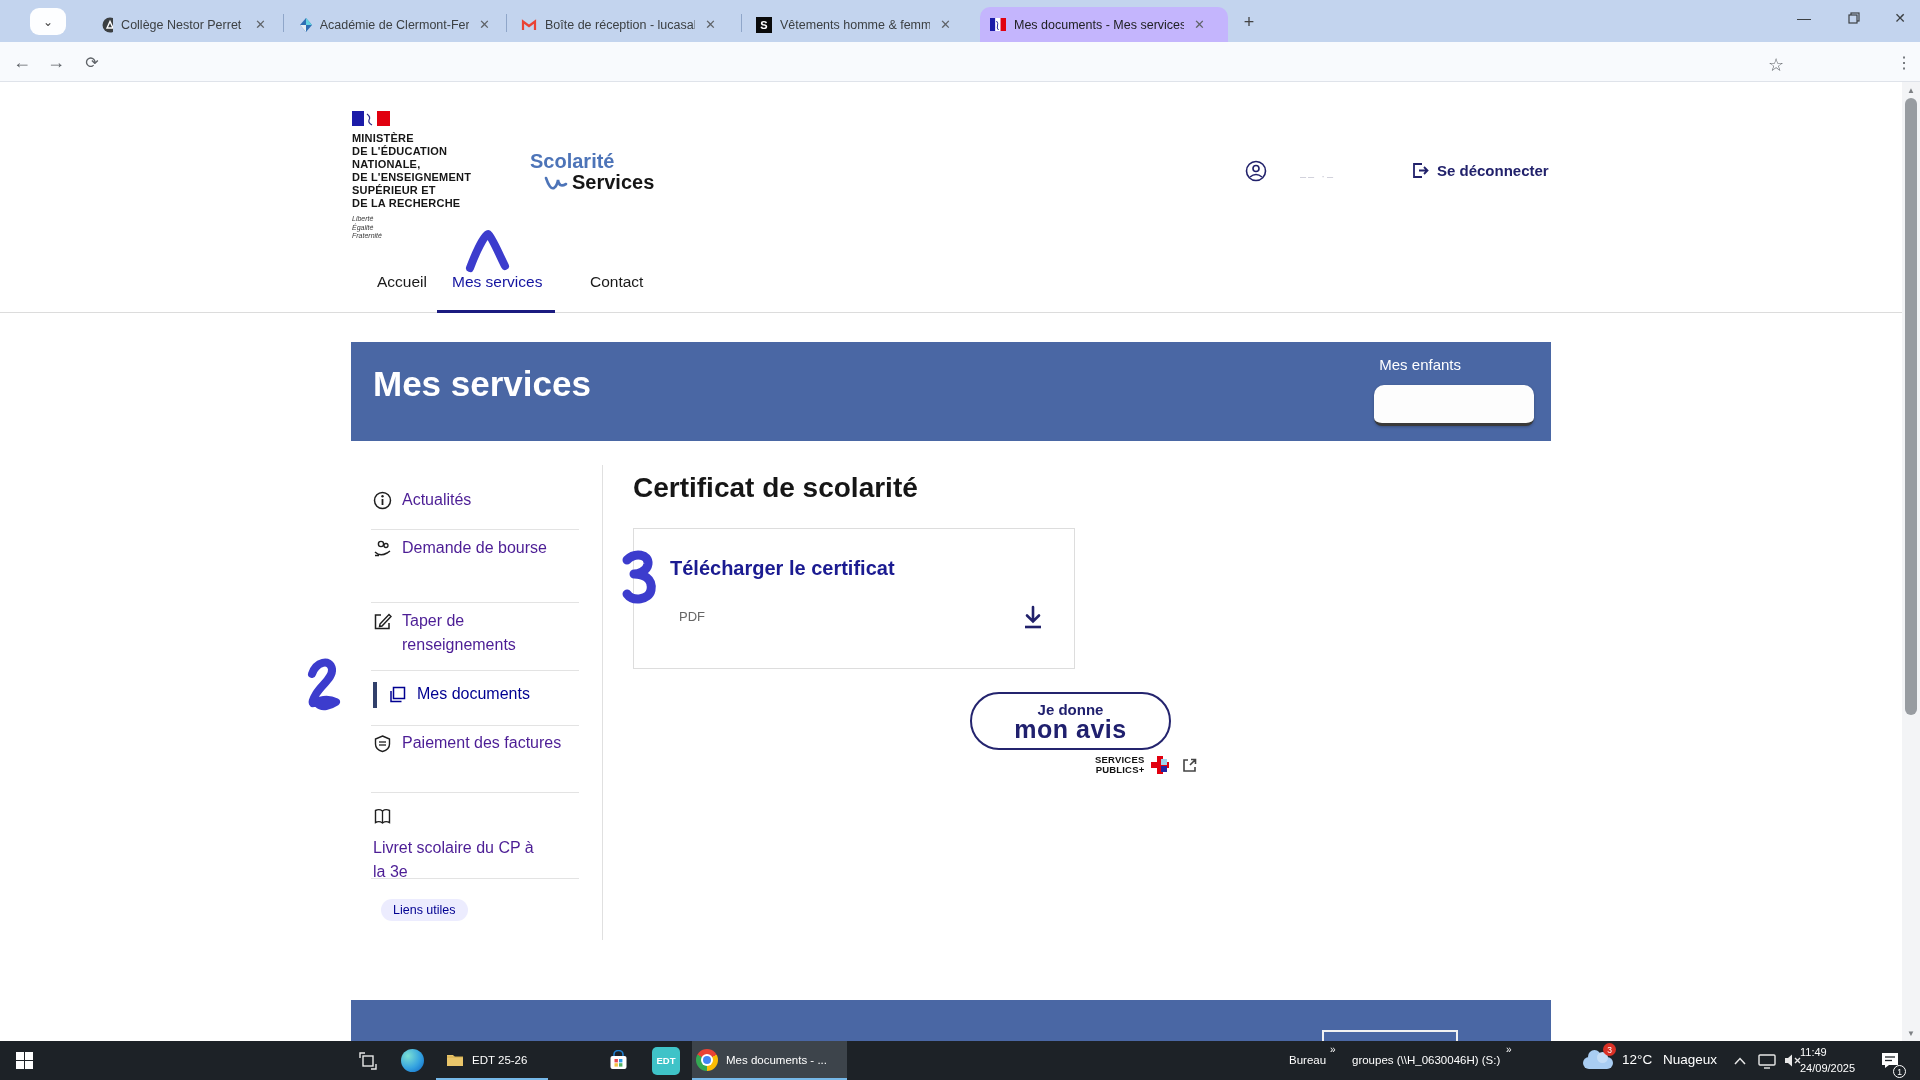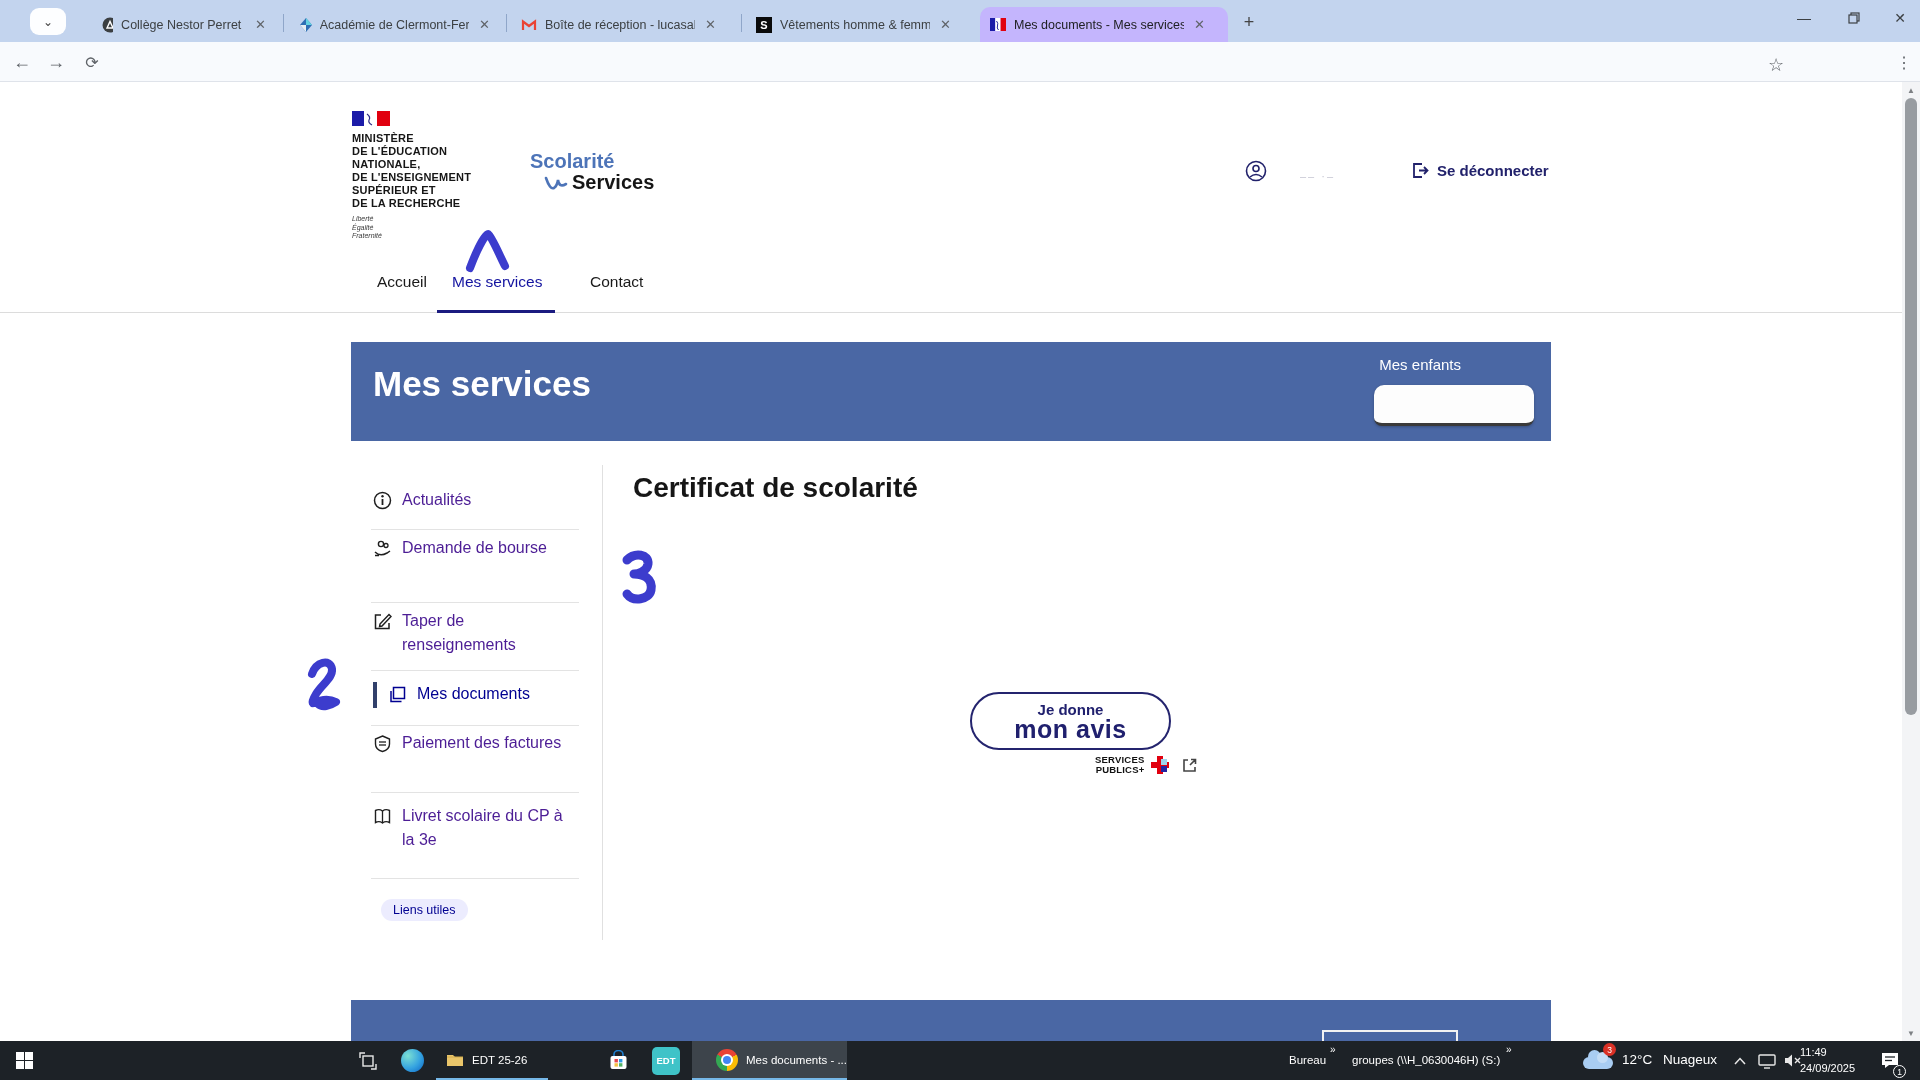--- a/index.html
+++ b/index.html
@@ -279,37 +279,45 @@
     <div class="sidebar-item" style="top:649px;">
       <svg width="19" height="19" style="margin-top:3px;">
           <path d="M9.5 2 L16.5 5 V10 C16.5 14 13.5 16.5 9.5 17.5 C5.5 16.5 2.5 14 2.5 10 V5 Z" fill="none" stroke="#1f1f1f" stroke-width="1.4"></path>
           <line x1="6" y1="8" x2="13" y2="8" stroke="#1f1f1f" stroke-width="1.3"></line>
           <line x1="6" y1="11" x2="13" y2="11" stroke="#1f1f1f" stroke-width="1.3"></line>
         </svg>
       <span class="lbl">Paiement des factures</span>
     </div>
     <div class="side-div" style="top:710px;"></div>
 
-    <div class="sidebar-item" style="top:722px;">
+    <div class="sidebar-item" style="top:722px;flex-direction:column;">
       <svg width="19" height="19" style="margin-top:3px;">
           <path d="M9.5 4 C7.5 2.5 4.5 2.5 2.5 3.5 V15.5 C4.5 14.5 7.5 14.5 9.5 16 C11.5 14.5 14.5 14.5 16.5 15.5 V3.5 C14.5 2.5 11.5 2.5 9.5 4 Z" fill="none" stroke="#1f1f1f" stroke-width="1.4"></path>
           <line x1="9.5" y1="4" x2="9.5" y2="16" stroke="#1f1f1f" stroke-width="1.3"></line>
         </svg>
       <span class="lbl">Livret scolaire du CP à la 3e</span>
     </div>
     <div class="side-div" style="top:796px;"></div>
 
     <div class="liens-pill">Liens utiles</div>
 
     <svg class="abs" style="left:300px;top:572px;" width="52" height="62">
       <path class="ink" stroke-width="8" d="M12 20 C16 8 30 4 32 15 C33 24 22 30 16 40 C13 45 11 50 14 49 C20 46 28 44 36 48 C30 52 22 54 18 50"></path>
     </svg>
 
     <div class="main-title">Certificat de scolarité</div>
 
+    <div class="card">
+      <div class="card-title">Télécharger le certificat</div>
+      <div class="card-filetype">PDF</div>
+      <svg class="abs" style="left:385px;top:75px;" width="28" height="28">
+          <path d="M14 3 V17 M8 11.5 L14 17.5 L20 11.5" stroke="#21216b" stroke-width="2.6" fill="none" stroke-linecap="round"></path>
+          <line x1="6" y1="23" x2="22" y2="23" stroke="#21216b" stroke-width="2.6"></line>
+        </svg>
+    </div>
 
     <svg class="abs" style="left:619px;top:466px;" width="46" height="62">
       <path class="ink" stroke-width="9" d="M8 12 C16 4 30 6 29 16 C28 24 18 26 15 26 C24 26 34 30 32 42 C30 52 14 54 8 46"></path>
     </svg>
 
     <div class="feedback-btn">
       <div class="fb1">Je donne</div>
       <div class="fb2">mon avis</div>
     </div>
 
@@ -381,21 +389,21 @@
           <rect x="11" y="13.2" width="3.4" height="3.4" fill="#53b365"></rect>
         </svg>
     </div>
 
     <div class="tb-btn" style="left:644px;width:44px;">
       <div style="width:28px;height:28px;border-radius:5px;background:#3fc3c8;color:#fff;font-size:9.5px;font-weight:800;display:flex;align-items:center;justify-content:center;">
           <span>EDT</span>
         </div>
     </div>
 
-    <div class="tb-btn tb-open" style="left:692px;width:155px;background:#3d444b;justify-content:flex-end;padding-left:12px;">
+    <div class="tb-btn tb-open" style="left:692px;width:155px;background:#3d444b;justify-content:flex-start;padding-left:4px;">
       <div style="position:relative;width:22px;height:22px;border-radius:50%;background:conic-gradient(from -60deg, #ea4335 0 120deg, #fbbc05 0 240deg, #34a853 0 360deg);">
         <div style="position:absolute;left:5px;top:5px;width:12px;height:12px;border-radius:50%;background:#fff;"></div>
         <div style="position:absolute;left:7px;top:7px;width:8px;height:8px;border-radius:50%;background:#4285f4;"></div>
       </div>
       <span class="tb-label">Mes documents - ...</span>
     </div>
 
     <div class="abs tray-txt" style="left:1289px;top:13px;">Bureau</div>
     <div class="abs tray-txt" style="left:1330px;top:3px;font-size:10px;">»</div>
     <div class="abs tray-txt" style="left:1352px;top:13px;">groupes (\\H_0630046H) (S:)</div>

